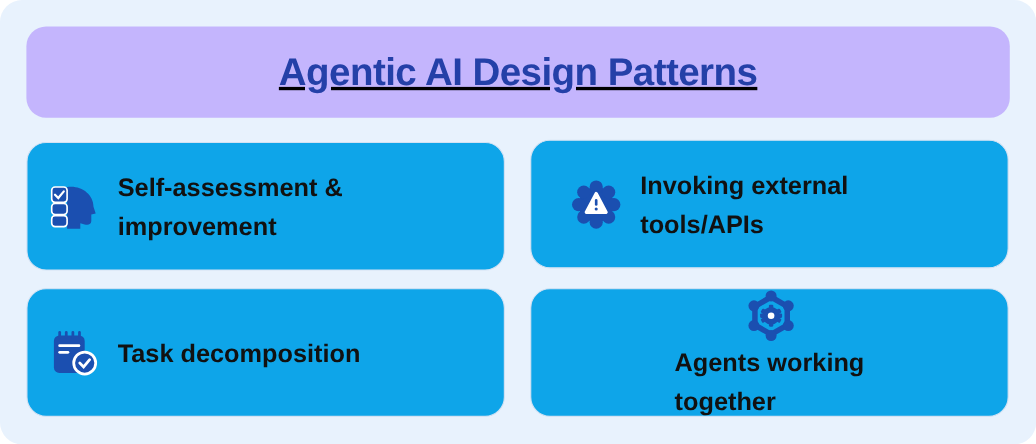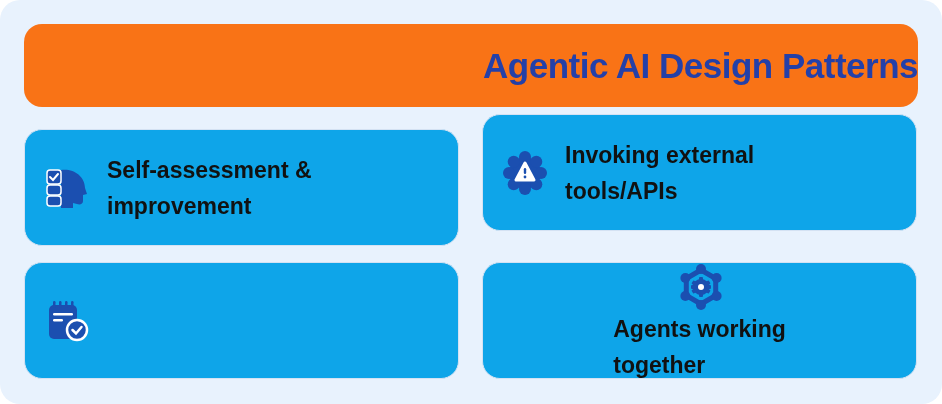--- a/index.html
+++ b/index.html
@@ -8,23 +8,23 @@
     background: #ffffff;
     font-family: "Liberation Sans", sans-serif;
   }
   .frame {
     position: absolute; left: 0; top: 0; width: 942px; height: 404px;
     background: #e8f2fd;
     border-radius: 20px;
   }
   .header {
     position: absolute; left: 24px; top: 24px; width: 894px; height: 83px;
-    background: #f97316;
+    background: #c4b5fd;
     border-radius: 18px;
-    display: flex; align-items: center; justify-content: flex-end;
+    display: flex; align-items: center; justify-content: center; text-decoration: underline;
   }
   .header-title {
     font-size: 35px; font-weight: bold; color: #2440a8;
     letter-spacing: -0.5px;
   }
   .card {
     position: absolute; width: 435px; height: 117px;
     background: #0ea5e9;
     border: 1px solid #d4e2f3;
     border-radius: 18px;
@@ -33,21 +33,21 @@
   }
   .card .icon {
     width: 48px; height: 48px; margin-left: 18px; margin-right: 16px; flex: 0 0 48px;
     display: flex; align-items: center; justify-content: center;
   }
   .card .label {
     font-size: 23px; font-weight: bold; color: #111111; line-height: 36px;
     white-space: pre-line;
   }
   #c1 { left: 24px; top: 129px; }
-  #c2 { left: 482px; top: 114px; }
+  #c2 { left: 482px; top: 127px; padding-left: 17px; }
   #c3 { left: 24px; top: 262px; }
   #c4 { left: 482px; top: 262px; flex-direction: column; }
 </style>
 </head>
 <body>
 
 <div class="frame">
   <div class="header">
     <span class="header-title">Agentic AI Design Patterns</span>
   </div>
@@ -96,20 +96,21 @@
         <rect x="10" y="4" width="2.5" height="7" rx="1.2" fill="#1b4fb0"></rect>
         <rect x="16" y="4" width="2.5" height="7" rx="1.2" fill="#1b4fb0"></rect>
         <rect x="22" y="4" width="2.5" height="7" rx="1.2" fill="#1b4fb0"></rect>
         <rect x="28" y="4" width="2.5" height="7" rx="1.2" fill="#1b4fb0"></rect>
         <rect x="10" y="16" width="20" height="2.5" rx="1.2" fill="#fff"></rect>
         <rect x="10" y="22" width="10" height="2.5" rx="1.2" fill="#fff"></rect>
         <circle cx="34" cy="33" r="10" fill="#1b4fb0" stroke="#fff" stroke-width="2.5"></circle>
         <path d="M29.5 33 L33 36.5 L38.5 30" stroke="#fff" stroke-width="2.5" fill="none" stroke-linecap="round"></path>
       </svg>
     </span>
+    <span class="label">Task decomposition</span>
   </div>
 
   <div class="card" id="c4">
     <span class="icon">
       <svg width="48" height="48" viewBox="0 0 48 48">
         <g fill="none" stroke="#1b4fb0" stroke-width="5">
           <polygon points="24,7 38.7,15.5 38.7,32.5 24,41 9.3,32.5 9.3,15.5"></polygon>
         </g>
         <g fill="#1b4fb0">
           <circle cx="24" cy="6" r="5"></circle>

